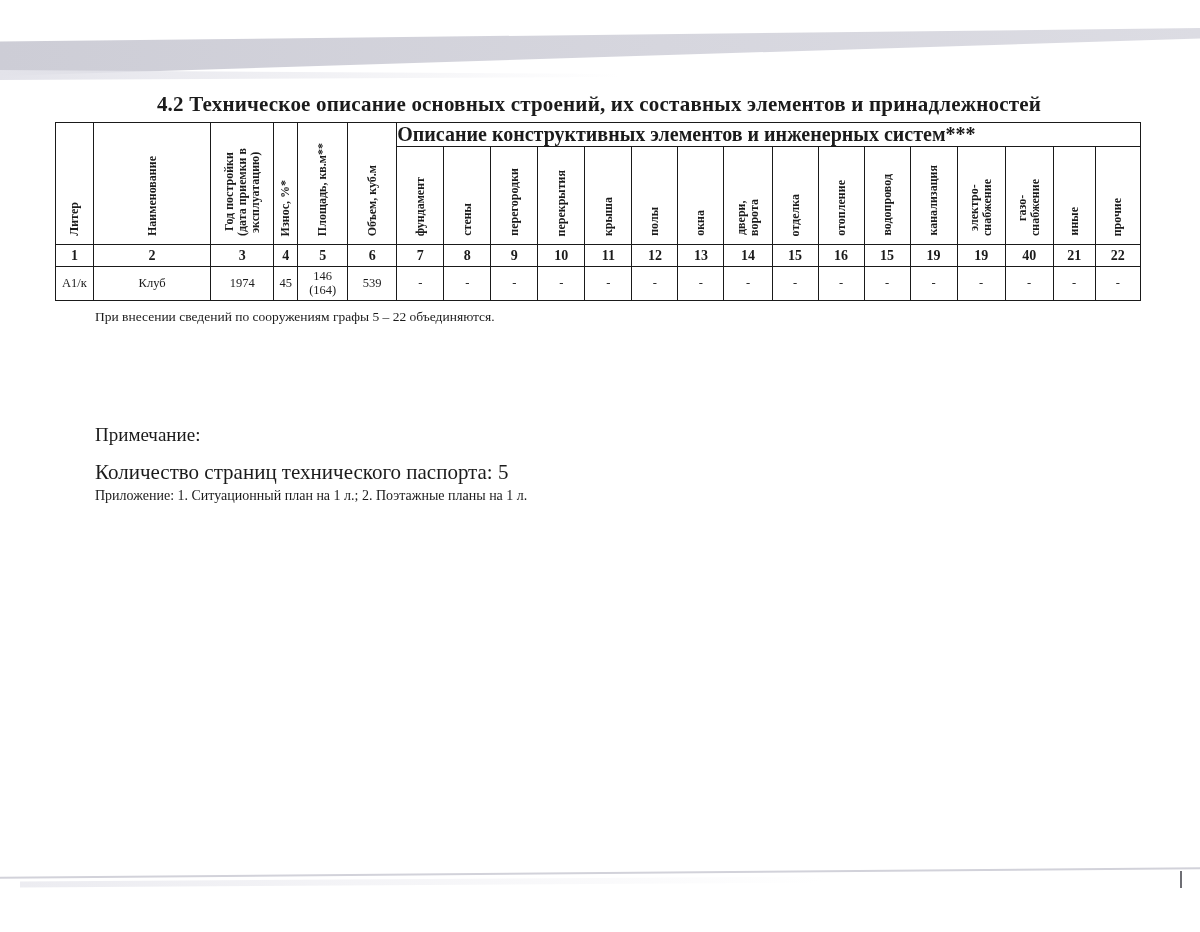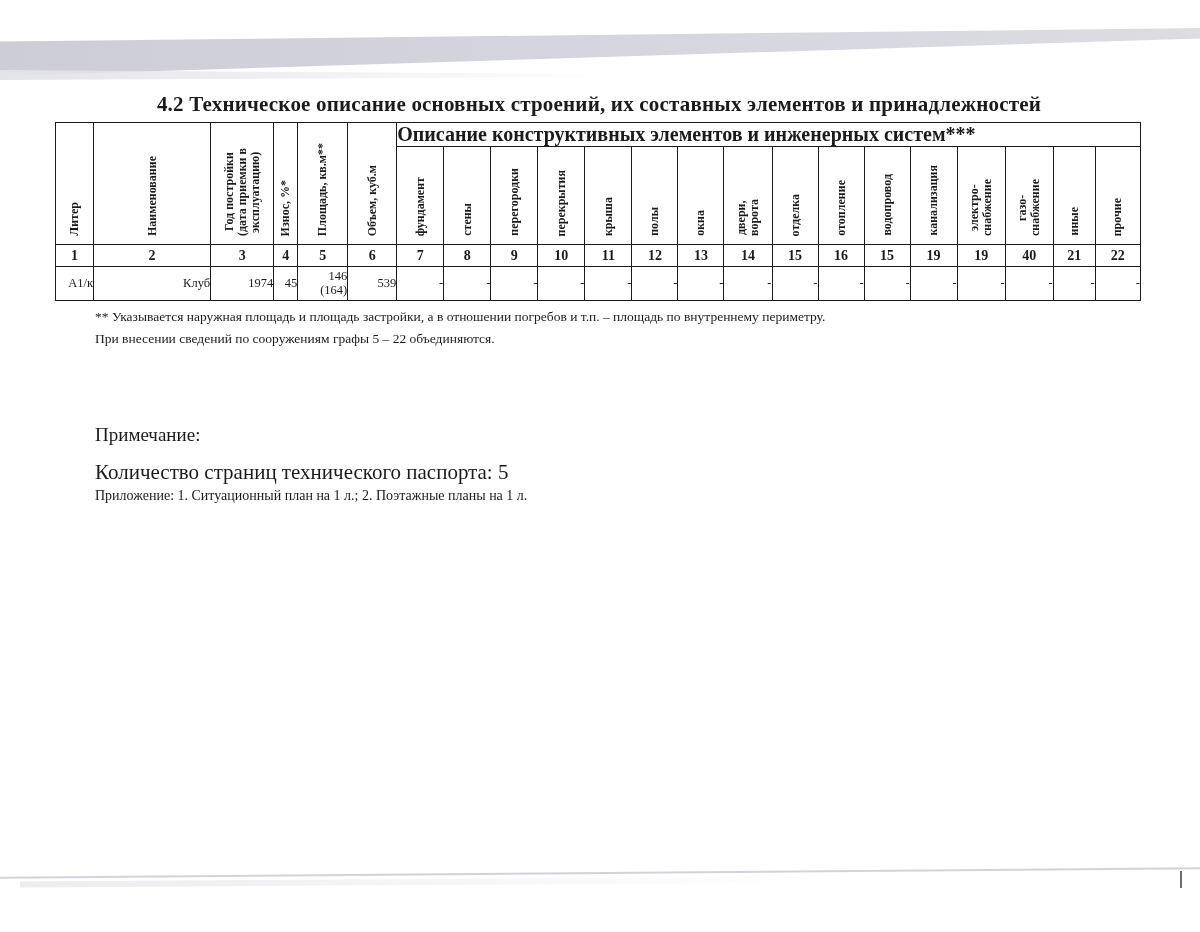--- a/index.html
+++ b/index.html
@@ -68,21 +68,21 @@
     font-weight: bold; font-size: 12px; line-height: 1.08;
     white-space: pre-line;
     padding: 4px 0;
     max-height: 114px;
   }
   tr.r-num td {
     height: 21px; text-align: center; vertical-align: middle;
     font-weight: bold; font-size: 14px;
   }
   tr.r-data td {
-    height: 33px; text-align: right; vertical-align: middle;
+    height: 33px; text-align: center; vertical-align: middle;
     font-size: 12.5px; line-height: 1.1; white-space: pre-line;
   }
 
   
   .footnotes {
     position: absolute; left: 95px; top: 306px; width: 1000px;
     font-size: 13.5px; line-height: 22px;
   }
   .footnotes .fn { white-space: nowrap; }
 
@@ -205,21 +205,20 @@
         <td>-</td>
         <td>-</td>
         <td>-</td>
         <td>-</td>
         <td>-</td>
       </tr>
     </tbody>
   </table>
 
   <div class="footnotes">
-    <div class="fn">** Указывается наружная площадь и площадь застройки, а в отношении погребов и т.п. – площадь по внутреннему периметру.</div>
     <div class="fn">При внесении сведений по сооружениям  графы 5 – 22 объединяются.</div>
   </div>
 
   <div class="note-label">Примечание:</div>
   <div class="pages-line">Количество страниц технического паспорта: 5</div>
   <div class="appendix-line">Приложение: 1. Ситуационный план на 1 л.; 2. Поэтажные планы на 1 л.</div>
 
   <div class="scan-line-bottom-1"></div>
   <div class="scan-line-bottom-2"></div>
   <div class="scan-tick"></div>

